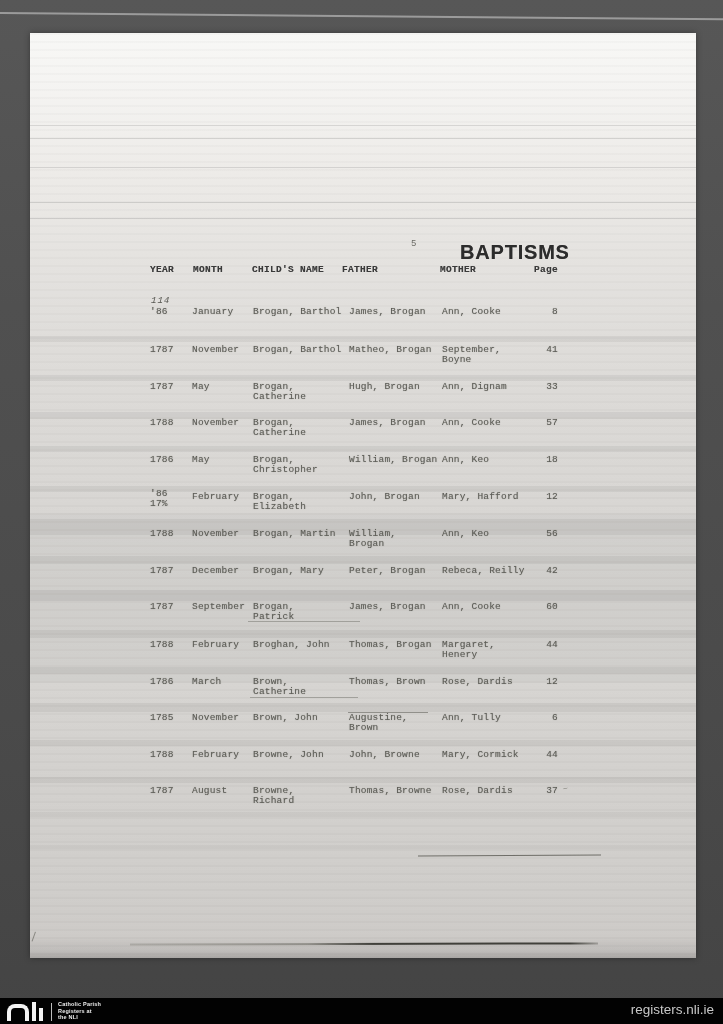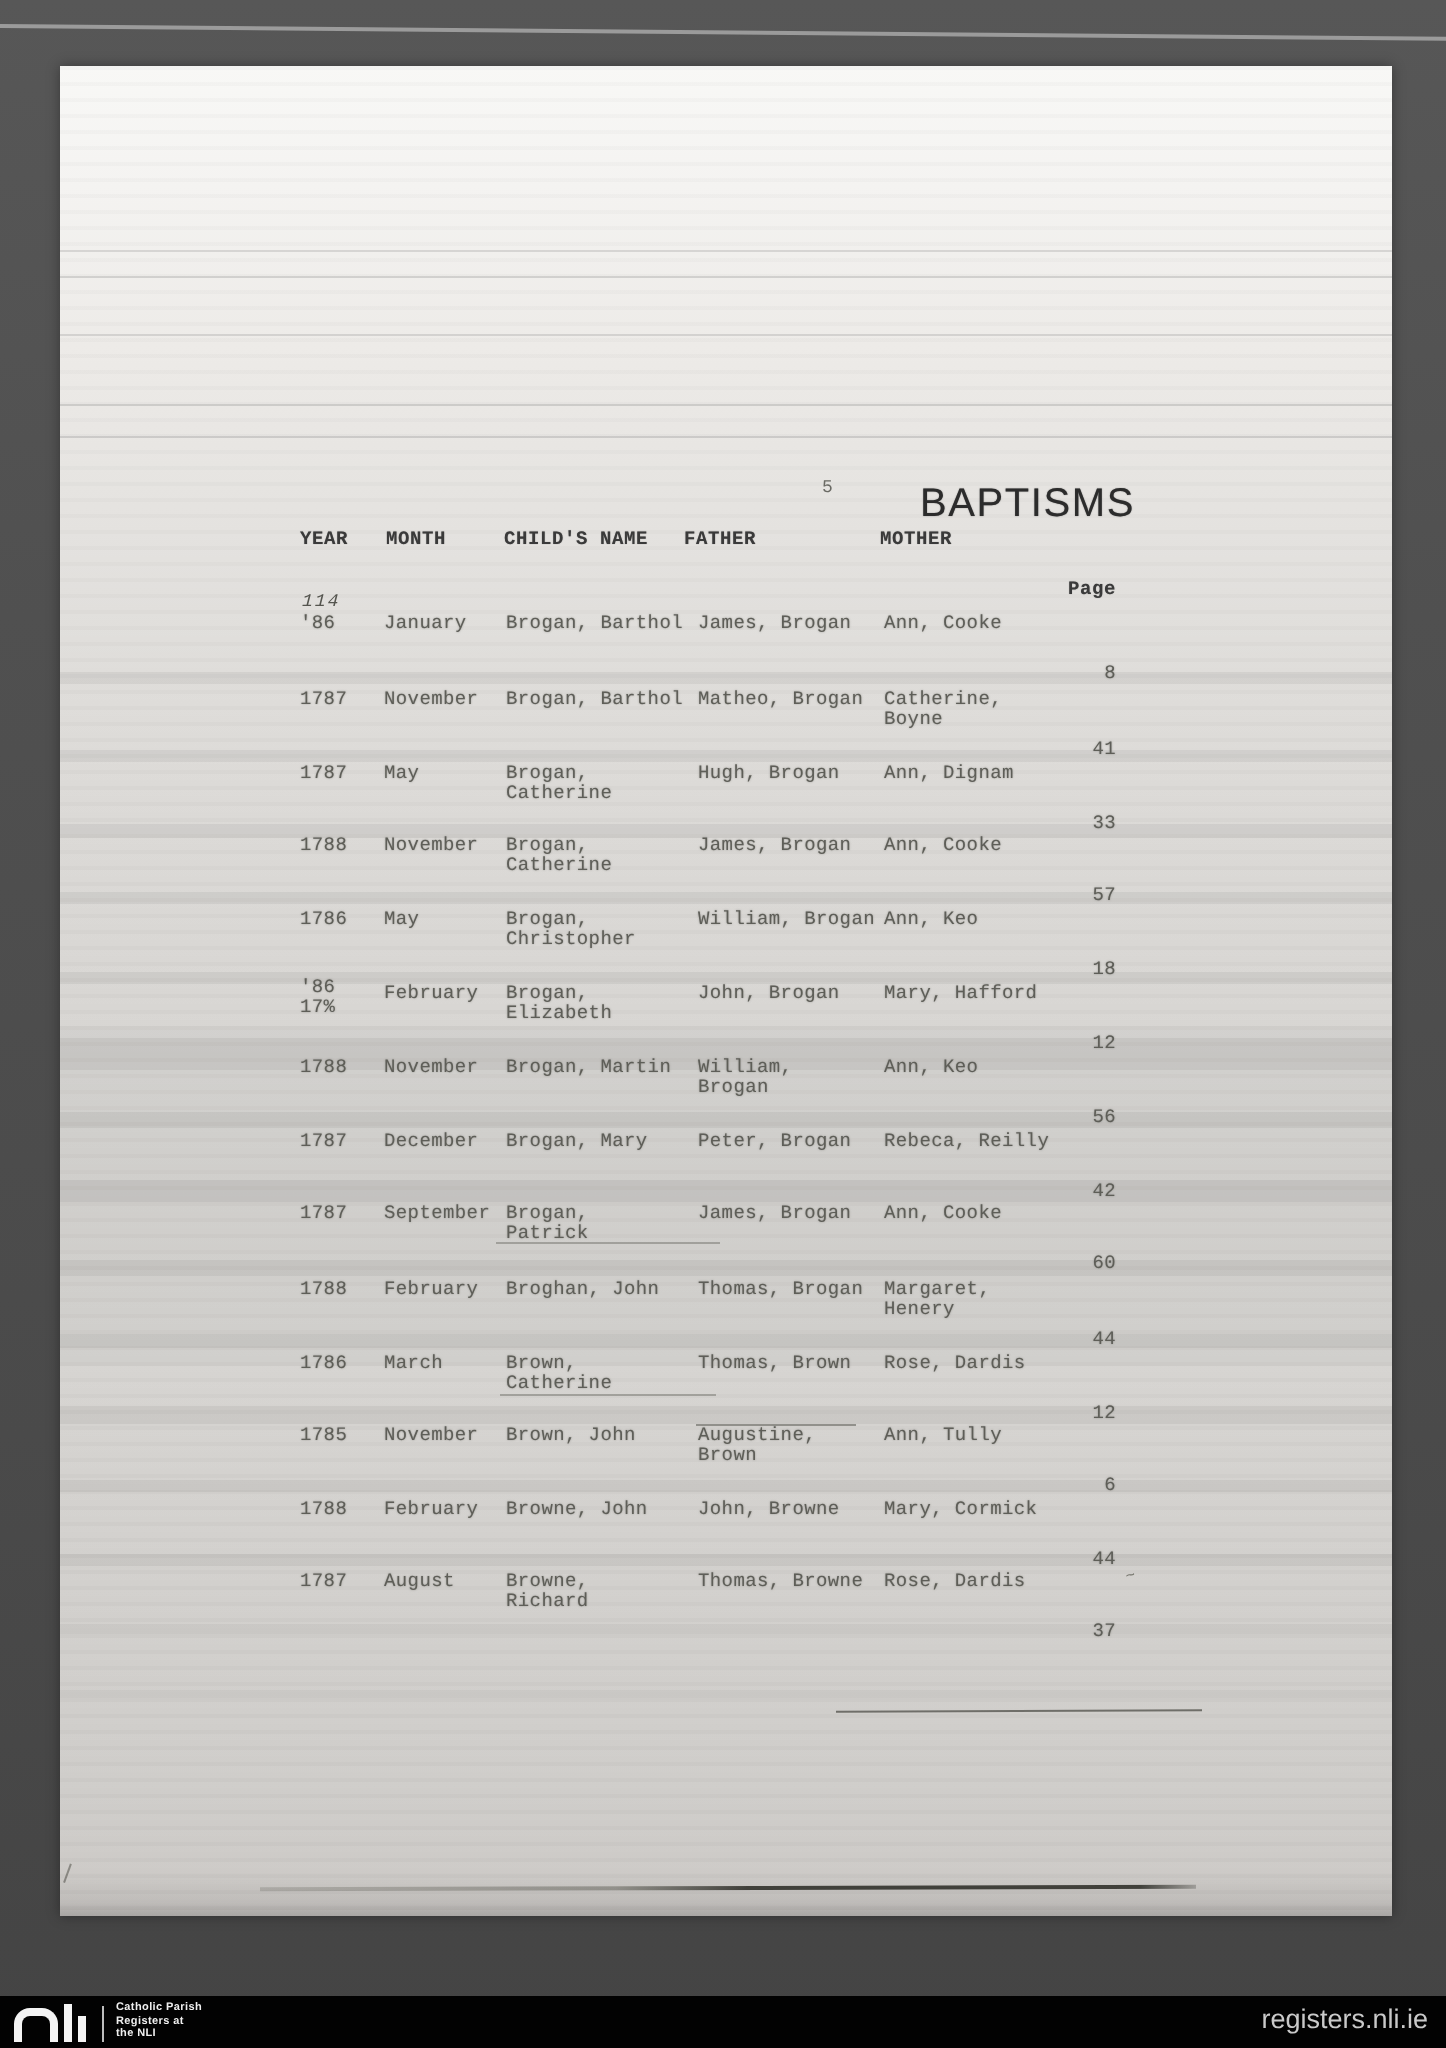--- a/index.html
+++ b/index.html
@@ -16,26 +16,26 @@
   .page::before{content:"";position:absolute;inset:0;background:repeating-linear-gradient(180deg,rgba(0,0,0,.018) 0 2px,rgba(255,255,255,.015) 2px 5px,rgba(0,0,0,0) 5px 8px);pointer-events:none;}
   .page::after{content:"";position:absolute;left:0;right:0;bottom:0;height:22px;background:linear-gradient(180deg,rgba(0,0,0,0),rgba(0,0,0,.07) 70%,rgba(0,0,0,.18));pointer-events:none;}
 
   .streak{position:absolute;left:0;width:100%;background:rgba(0,0,0,.05);pointer-events:none;}
   .hairline{position:absolute;left:0;width:100%;height:1px;background:rgba(120,120,120,.22);pointer-events:none;}
   .inkline{position:absolute;pointer-events:none;}
 
   
   .t{position:absolute;font-family:"Liberation Mono","DejaVu Sans Mono",monospace;font-size:9.5px;line-height:10px;color:#5e5e58;letter-spacing:.2px;white-space:pre-line;text-shadow:0 0 1px rgba(94,94,88,.55);}
   .hdr{position:absolute;font-family:Liberation Mono, monospace;font-weight:bold;font-size:9.5px;color:#3a3a3a;letter-spacing:.3px;text-shadow:0 0 .5px rgba(58,58,58,.5);}
-  .title{position:absolute;left:430px;top:208px;font-family:"Liberation Sans",sans-serif;font-weight:normal;font-size:20px;letter-spacing:.8px;color:#2c2c2c;text-shadow:0 0 .6px rgba(44,44,44,.6);}
+  .title{position:absolute;left:430px;top:208px;font-family:"Liberation Sans",sans-serif;font-weight:bold;font-size:20px;letter-spacing:.8px;color:#2c2c2c;text-shadow:0 0 .6px rgba(44,44,44,.6);}
   .folio{position:absolute;left:381px;top:206px;font-family:"Liberation Mono",monospace;font-size:9px;color:#6a6a64;}
   .annot{position:absolute;left:121px;top:263px;font-family:"Liberation Mono",monospace;font-size:9px;color:#55554f;transform:skewX(-14deg);letter-spacing:1px;}
   .row{position:absolute;left:0;width:100%;height:24px;}
   .cy{left:120px;} .cm{left:162px;} .cc{left:223px;} .cf{left:319px;} .cmo{left:412px;}
-  .cp{left:492px;width:36px;text-align:right;margin-top:25px;}
+  .cp{left:492px;width:36px;text-align:right;}
   .y6{top:-3px;}
   .pgmark{position:absolute;left:533px;top:751px;font-family:"Liberation Mono",monospace;font-size:8px;color:#77776f;transform:rotate(-15deg);}
 
   
   .footer{position:absolute;left:0;bottom:0;width:723px;height:26px;background:#020202;}
   .brand{position:absolute;left:7px;top:3px;display:flex;align-items:flex-end;}
   .glyph-n{width:14px;height:13px;border:4px solid #f4f4f4;border-bottom:none;border-radius:8px 8px 0 0;}
   .glyph-l{width:4px;height:19px;background:#f4f4f4;margin-left:3px;}
   .glyph-i{width:4px;height:13px;background:#f4f4f4;margin-left:3px;}
   .brand-sep{width:1px;height:18px;background:#bdbdbd;margin:0 6px 0 8px;}
@@ -98,21 +98,21 @@
       <span class="t cc">Brogan, Barthol</span>
       <span class="t cf">James, Brogan</span>
       <span class="t cmo">Ann, Cooke</span>
       <span class="t cp">8</span>
     </div>
     <div class="row" style="top:312px">
       <span class="t cy">1787</span>
       <span class="t cm">November</span>
       <span class="t cc">Brogan, Barthol</span>
       <span class="t cf">Matheo, Brogan</span>
-      <span class="t cmo">Catherine,
+      <span class="t cmo">September,
 Boyne</span>
       <span class="t cp">41</span>
     </div>
     <div class="row" style="top:349px">
       <span class="t cy">1787</span>
       <span class="t cm">May</span>
       <span class="t cc">Brogan,
 Catherine</span>
       <span class="t cf">Hugh, Brogan</span>
       <span class="t cmo">Ann, Dignam</span>

